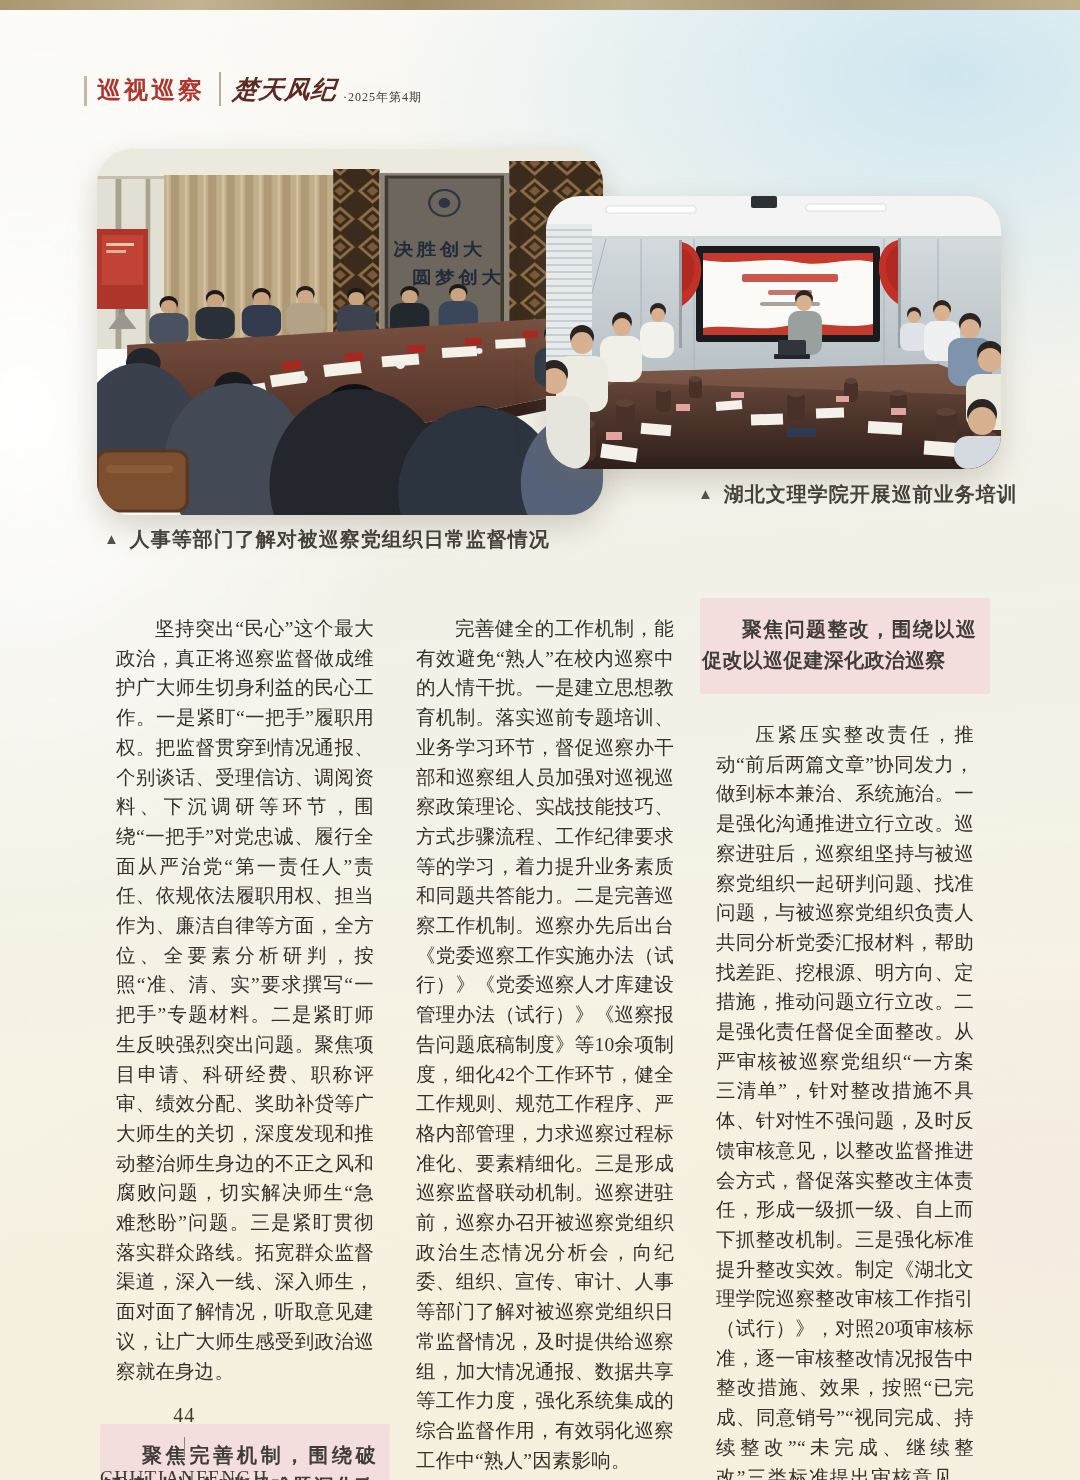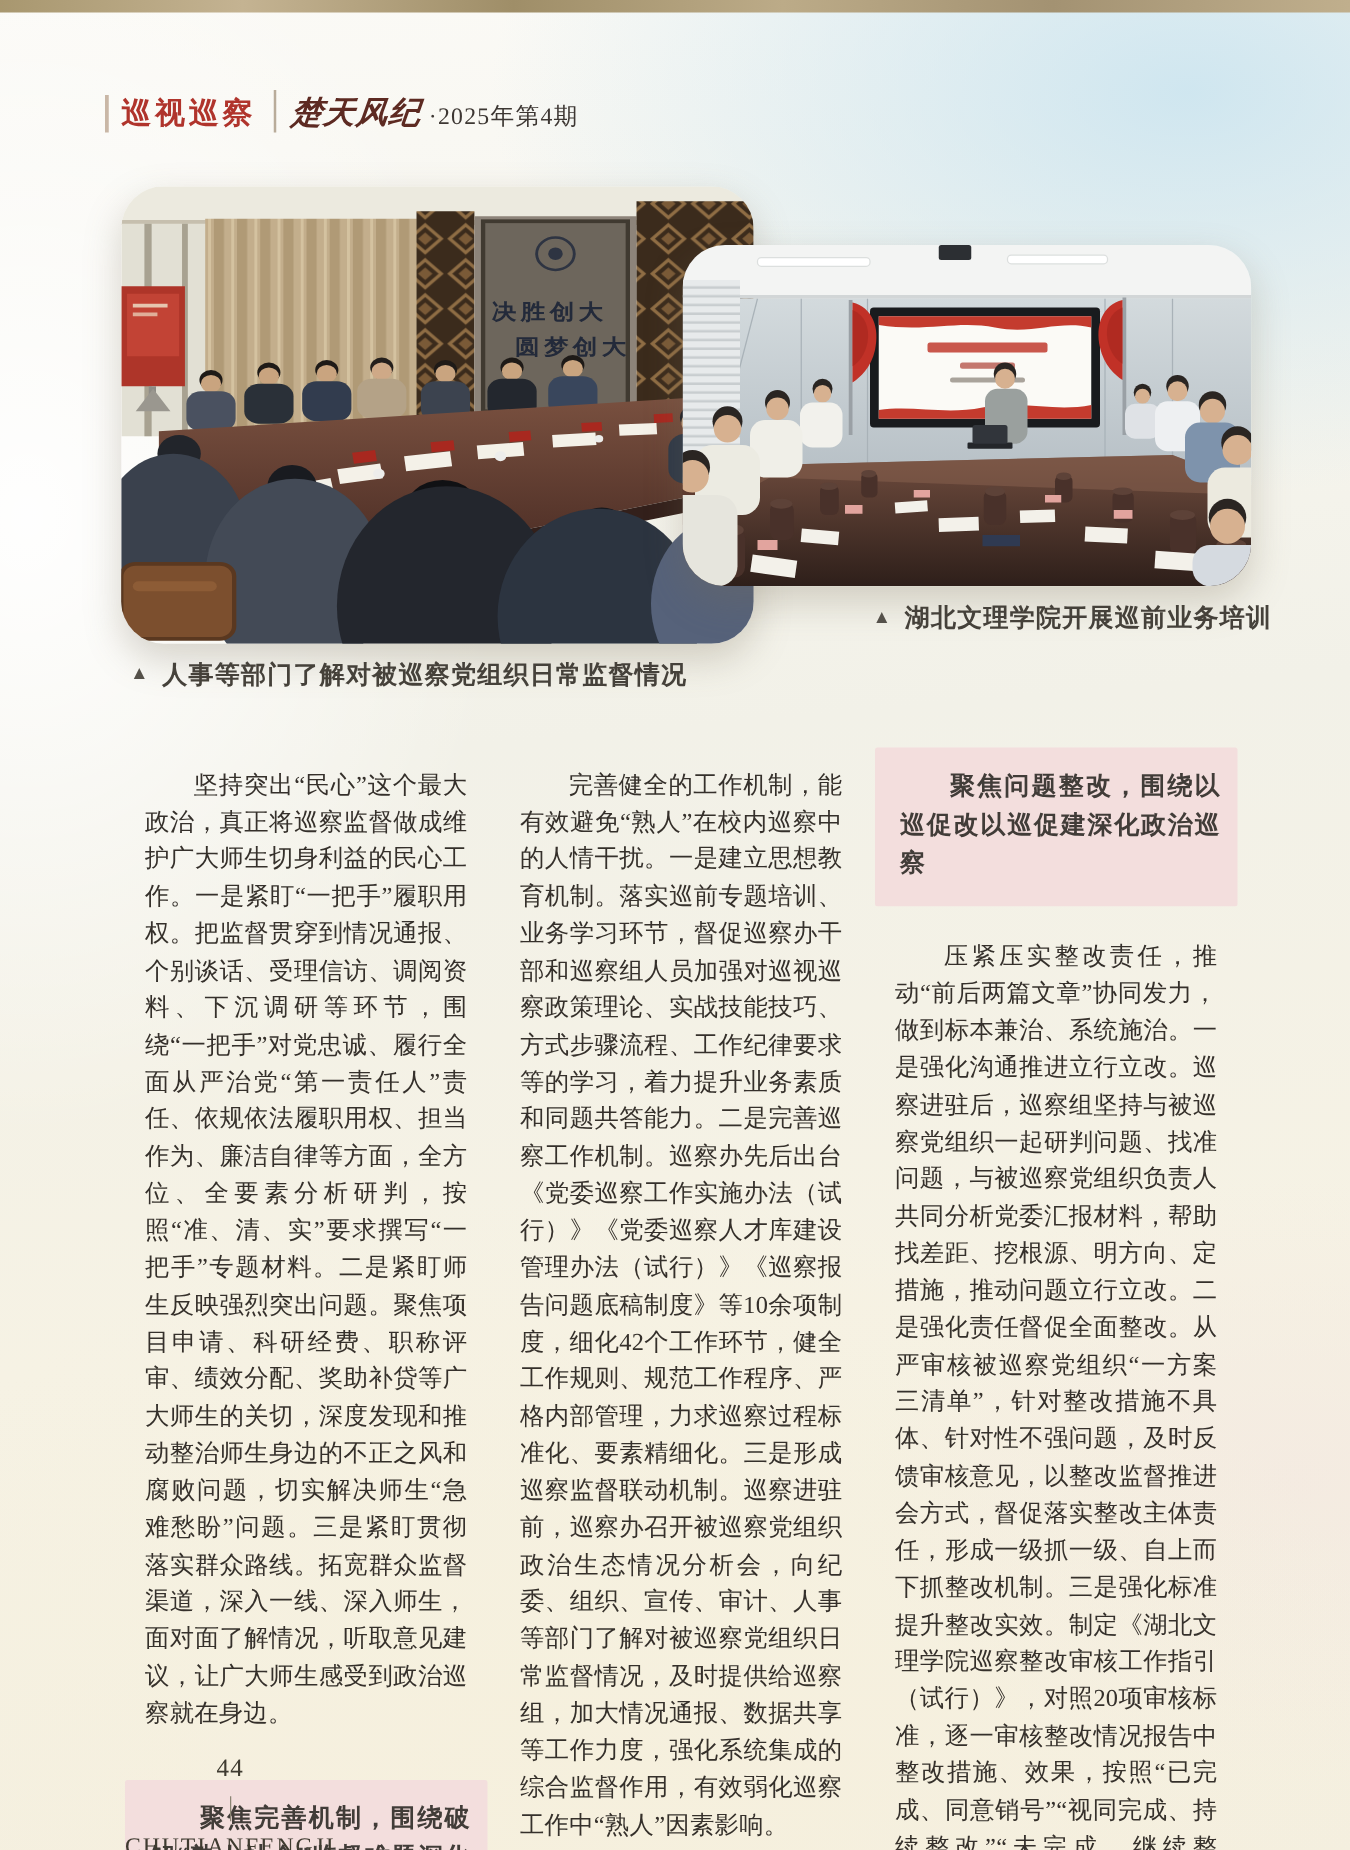--- a/index.html
+++ b/index.html
@@ -26,41 +26,41 @@
   .red-bar{width:3px;height:30px;background:#c9b7a6;margin-right:10px;}
   .section-label{
     font-weight:bold;font-size:24px;letter-spacing:3px;color:#b0342c;
     font-family:"Liberation Serif","DejaVu Serif",serif;
   }
   .header-divider{width:2px;height:34px;background:#b9ac9a;margin:0 12px 0 14px;}
   .journal-script{
     font-style:italic;font-weight:bold;font-size:25px;color:#5d2a22;
     letter-spacing:1px;transform:skewX(-6deg);
   }
-  .issue-label{font-size:19px;color:#3d3733;margin-left:6px;letter-spacing:1px;}
+  .issue-label{font-size:12px;color:#3d3733;margin-left:6px;letter-spacing:1px;}
   
   .photo{position:absolute;border-radius:34px;overflow:hidden;
     box-shadow:0 12px 30px rgba(120,108,85,.28);}
   .photo svg{display:block;width:100%;height:100%;}
   .photo-1{left:97px;top:149px;width:506px;height:366px;}
   .photo-2{left:546px;top:196px;width:455px;height:273px;}
   .caption{position:absolute;display:flex;align-items:center;gap:10px;
     font-weight:bold;font-size:20px;color:#45413a;letter-spacing:1px;}
   .caption .tri{font-size:15px;color:#55514a;}
   .caption-1{left:104px;top:526px;}
   .caption-2{left:698px;top:481px;}
   
   .columns{position:absolute;left:100px;top:598px;width:890px;display:flex;gap:10px;}
   .col{width:290px;display:flex;flex-direction:column;}
   .body-text{
     margin:16px;font-size:19.5px;line-height:29.7px;text-align:justify;
     text-indent:2em;letter-spacing:.2px;color:#35302b;
   }
   .hl-box{
-    background:#f3dedd;padding:16px 14px 18px 20px;border-radius:2px;
+    background:#f3dedd;padding:16px 14px 18px 2px;border-radius:2px;
   }
   .hl-box .hl{
     margin:0;font-family:"Liberation Sans","DejaVu Sans",sans-serif;
     font-weight:bold;font-size:20px;line-height:31px;color:#413c38;
     text-indent:2em;text-align:justify;letter-spacing:.3px;
   }
   .box-1{margin-top:22px;}
   .col-3 .body-text{margin-top:26px;}
   
   .footer{position:absolute;left:100px;top:1404px;display:flex;align-items:center;gap:10px;

